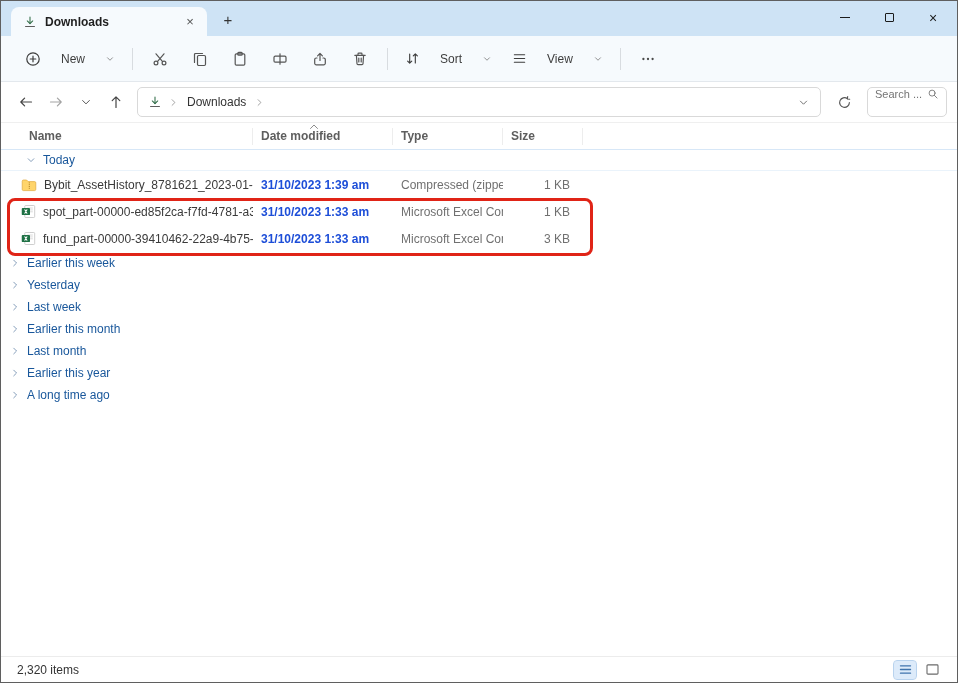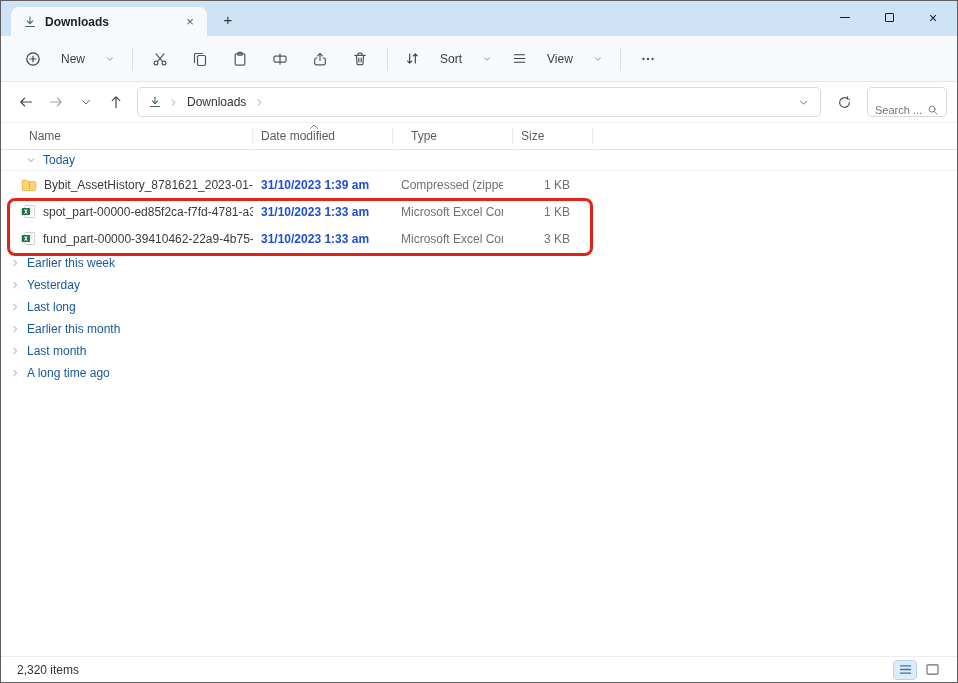--- a/index.html
+++ b/index.html
@@ -61,34 +61,34 @@
     border: 1px solid #d9d9d9; border-radius: 5px; background: #fff;
     display: flex; align-items: center; gap: 7px; padding: 0 4px 0 10px;
   }
   .crumb-label { font-size: 12px; color: #333; padding: 2px 2px; }
   .addr-spacer { flex: 1; }
   .addr-btn { width: 26px; height: 26px; display: flex; align-items: center; justify-content: center; color: #555; border-radius: 4px; }
   .refresh-btn { width: 30px; height: 30px; display: flex; align-items: center; justify-content: center; color: #555; border-radius: 5px; margin-right: 8px; flex-shrink: 0; }
   .searchbox {
     width: 80px; height: 30px; flex-shrink: 0;
     border: 1px solid #d9d9d9; border-radius: 5px;
-    display: flex; align-items: flex-end; gap: 4px; padding: 0 7px;
+    display: flex; align-items: flex-start; gap: 4px; padding: 0 7px;
   }
   .searchbox input {
     border: none; outline: none; width: 100%; background: transparent;
     font-size: 11px; color: #5f5f5f; font-family: inherit;
   }
 
   
   .content { flex: 1; position: relative; overflow: hidden; background: #fff; }
-  .hdr-row { display: flex; align-items: center; height: 26px; font-size: 12px; color: #5e5e5e; }
+  .hdr-row { display: flex; align-items: center; height: 26px; font-size: 12px; color: #5e5e5e; font-weight: bold; }
   .hdr-cell { position: relative; height: 17px; line-height: 17px; border-right: 1px solid #ededed; white-space: nowrap; }
   .hc-name { width: 252px; padding-left: 28px; }
   .hc-date { width: 140px; padding-left: 8px; }
-  .hc-type { width: 110px; padding-left: 8px; margin-left: 10px; }
+  .hc-type { width: 110px; padding-left: 8px; }
   .hc-size { width: 80px;  padding-left: 8px; }
   .sort-chev { position: absolute; top: -10px; left: 56px; color: #8d8d8d; }
 
   .group-hdr {
     height: 22px; display: flex; align-items: center; gap: 7px;
     padding-left: 25px; font-size: 12px; color: #19579b;
     border-top: 1px solid #d7e7f7; border-bottom: 1px solid #eaf3fb;
   }
   .group-row {
     height: 22px; display: flex; align-items: center; gap: 7px;
@@ -397,37 +397,45 @@
           </svg>
       </span>
       <span>Yesterday</span>
     </div>
     <div class="group-row">
       <span class="gchev">
         <svg class="ic" width="10" height="10" viewBox="0 0 16 16">
             <path d="m6 3.5 4.5 4.5L6 12.5"></path>
           </svg>
       </span>
-      <span>Last long</span>
+      <span>Last week</span>
     </div>
     <div class="group-row">
       <span class="gchev">
         <svg class="ic" width="10" height="10" viewBox="0 0 16 16">
             <path d="m6 3.5 4.5 4.5L6 12.5"></path>
           </svg>
       </span>
       <span>Earlier this month</span>
     </div>
     <div class="group-row">
       <span class="gchev">
         <svg class="ic" width="10" height="10" viewBox="0 0 16 16">
             <path d="m6 3.5 4.5 4.5L6 12.5"></path>
           </svg>
       </span>
       <span>Last month</span>
+    </div>
+    <div class="group-row">
+      <span class="gchev">
+        <svg class="ic" width="10" height="10" viewBox="0 0 16 16">
+            <path d="m6 3.5 4.5 4.5L6 12.5"></path>
+          </svg>
+      </span>
+      <span>Earlier this year</span>
     </div>
     <div class="group-row">
       <span class="gchev">
         <svg class="ic" width="10" height="10" viewBox="0 0 16 16">
             <path d="m6 3.5 4.5 4.5L6 12.5"></path>
           </svg>
       </span>
       <span>A long time ago</span>
     </div>
 

